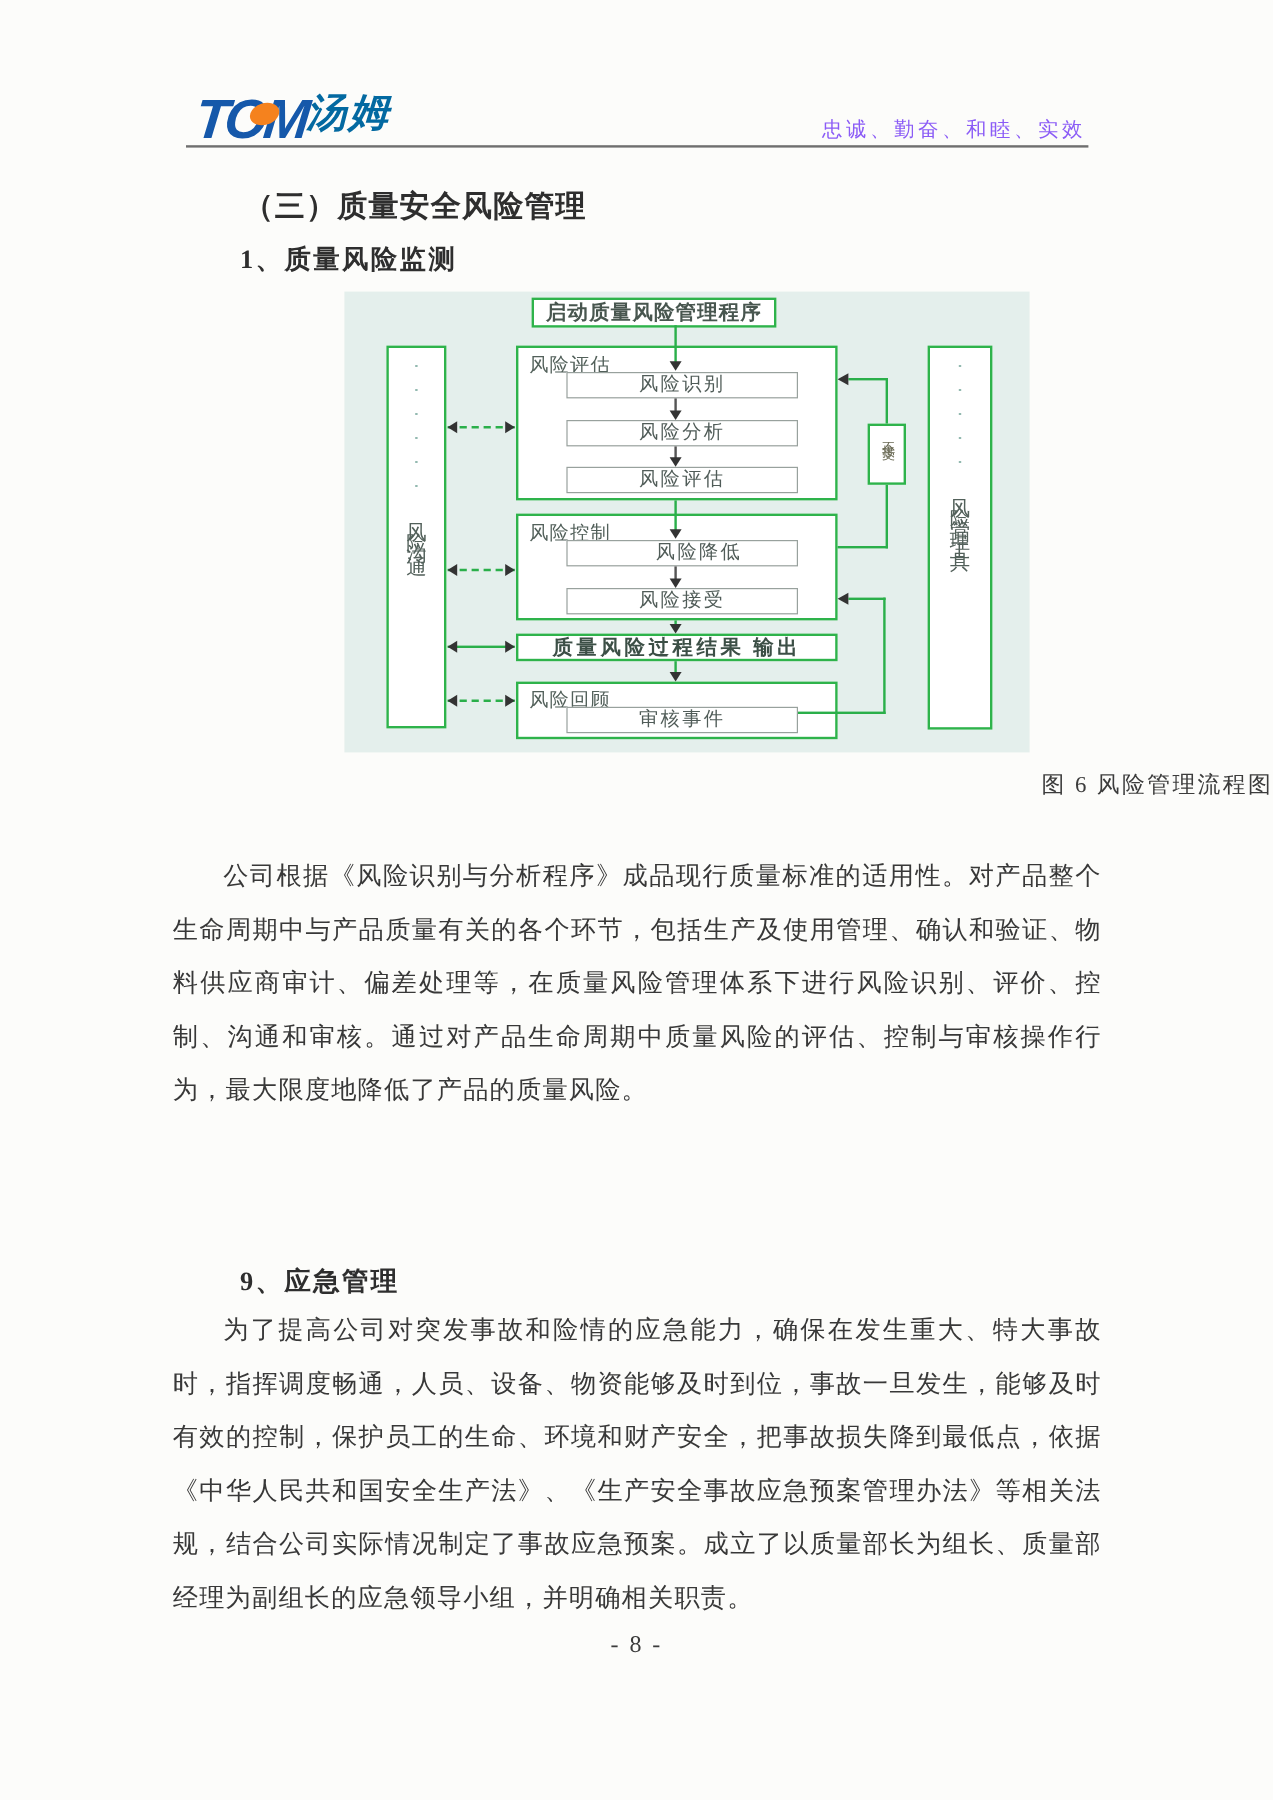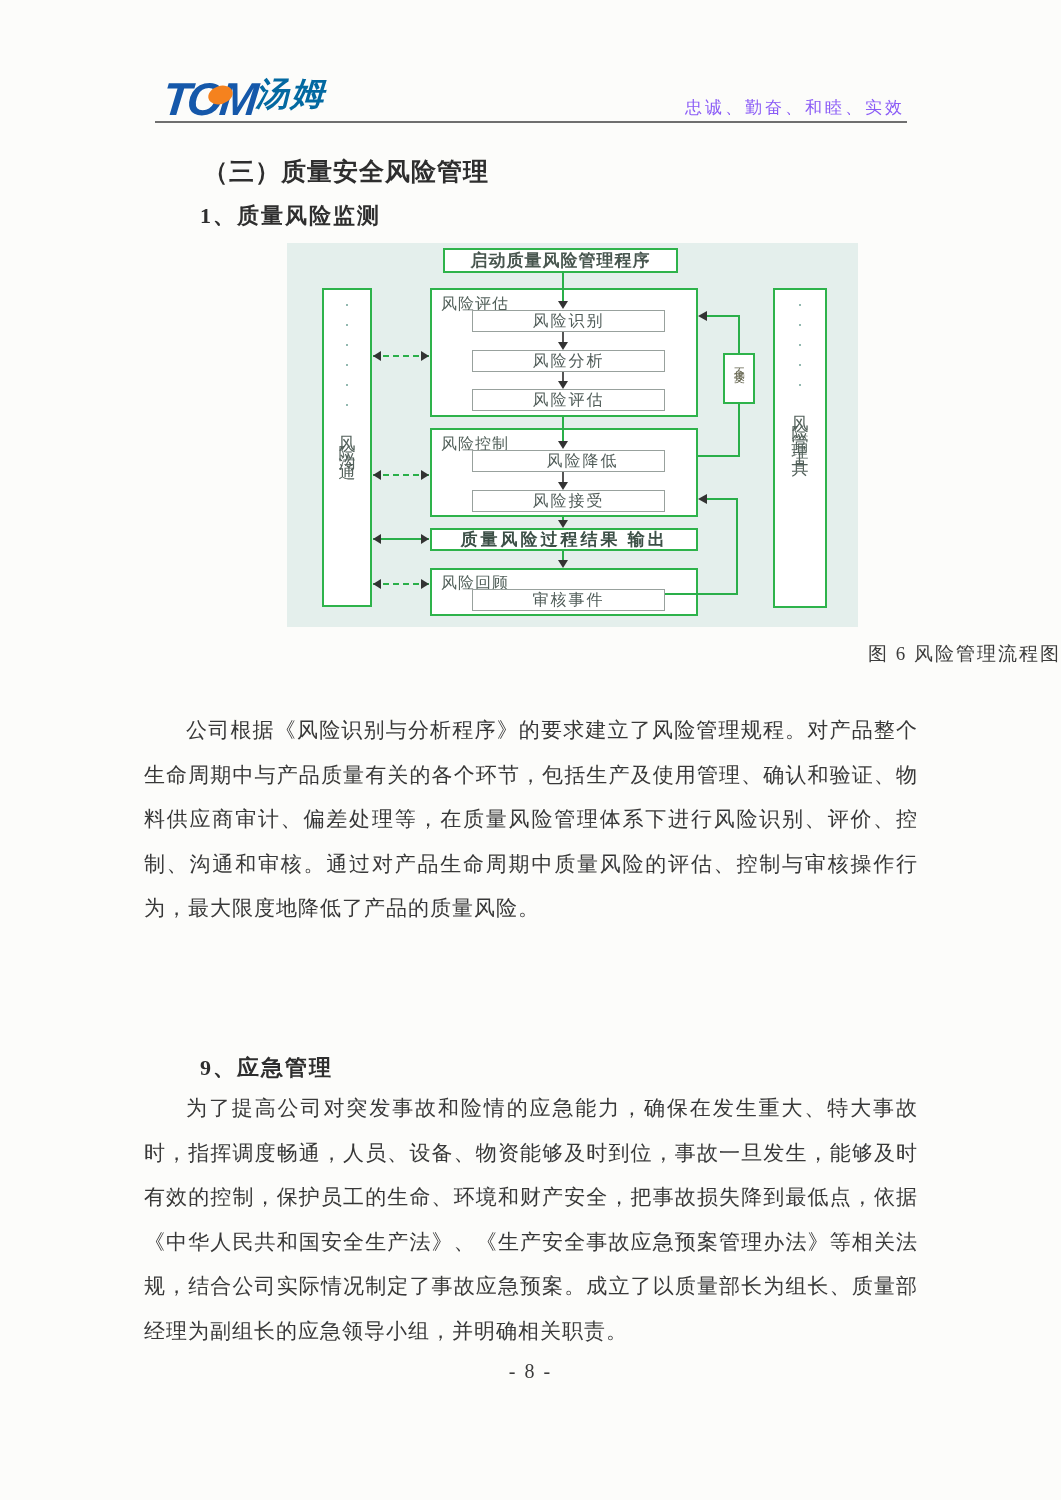--- a/index.html
+++ b/index.html
@@ -40,21 +40,21 @@
     text-indent:2em; text-align:justify; letter-spacing:1px; color:#383838;
   }
   .p1{top:708px;} .p2{top:925px;} .p3{top:1086px;}
   .caption{position:absolute; left:0; top:641px; width:1061px; text-align:right; font-size:19px; color:#3c3c3c; letter-spacing:2px;}
   .pagenum{position:absolute; left:0; top:1360px; width:1061px; text-align:center; font-size:20px; color:#3c3c3c; letter-spacing:2px;}
   
   .fc{position:absolute; left:287px; top:243px; width:571px; height:384px; background:#e4efec;}
   .fc *{box-sizing:border-box;}
   .gbox{position:absolute; background:#fff; border:2px solid #2eb34b;}
   .fc-text{font-size:17px; color:#4e5a56; letter-spacing:1px; text-align:center;}
-  .startbox{left:156px; top:5px; width:235px; height:25px; line-height:21px; font-weight:bold; color:#48564f;}
+  .startbox{left:156px; top:5px; width:204px; height:25px; line-height:21px; font-weight:bold; color:#48564f;}
   .container-label{position:absolute; left:9px; top:4px; font-size:16px; color:#52605a; letter-spacing:1px;}
   .c1{left:143px; top:45px; width:268px; height:129px;}
   .c2{left:143px; top:185px; width:268px; height:89px;}
   .c3{left:143px; top:325px; width:268px; height:48px;}
   .outbox{left:143px; top:285px; width:268px; height:23px; line-height:20px; font-weight:bold; letter-spacing:3px; color:#3c4f46; font-size:17px; text-align:center;}
   .step{
     position:absolute; left:185px; width:193px; height:22px; background:#fff;
     border:1px solid #98a19d; font-size:16px; color:#505c58; text-align:center; line-height:20px; letter-spacing:2px;
   }
   .sideb{position:absolute; background:#fff; border:2px solid #2eb34b;}
@@ -161,18 +161,18 @@
     <div class="head-left" style="left:411px; top:251px;"></div>
     <div class="hline" style="left:378px; top:350px; width:73px;"></div>
 
     <div class="gbox rejectbox">
       <div class="vtext">不接受</div>
     </div>
   </div>
 
   <div class="caption">图 6 风险管理流程图</div>
 
-  <div class="para p1">公司根据《风险识别与分析程序》的要求建立了风险管理规程。对产品整个生命周期中与产品质量有关的各个环节，包括生产及使用管理、确认和验证、物料供应商审计、偏差处理等，在质量风险管理体系下进行风险识别、评价、控制、沟通和审核。通过对产品生命周期中质量风险的评估、控制与审核操作行为，最大限度地降低了产品的质量风险。</div>
+  <div class="para p1">公司根据《风险识别与分析程序》成品现行质量标准的适用性。对产品整个生命周期中与产品质量有关的各个环节，包括生产及使用管理、确认和验证、物料供应商审计、偏差处理等，在质量风险管理体系下进行风险识别、评价、控制、沟通和审核。通过对产品生命周期中质量风险的评估、控制与审核操作行为，最大限度地降低了产品的质量风险。</div>
   <div class="h-sub2">9、应急管理</div>
   <div class="para p3">为了提高公司对突发事故和险情的应急能力，确保在发生重大、特大事故时，指挥调度畅通，人员、设备、物资能够及时到位，事故一旦发生，能够及时有效的控制，保护员工的生命、环境和财产安全，把事故损失降到最低点，依据《中华人民共和国安全生产法》、《生产安全事故应急预案管理办法》等相关法规，结合公司实际情况制定了事故应急预案。成立了以质量部长为组长、质量部经理为副组长的应急领导小组，并明确相关职责。</div>
 
   <div class="pagenum">- 8 -</div>
 </div>
 
 </body></html>

